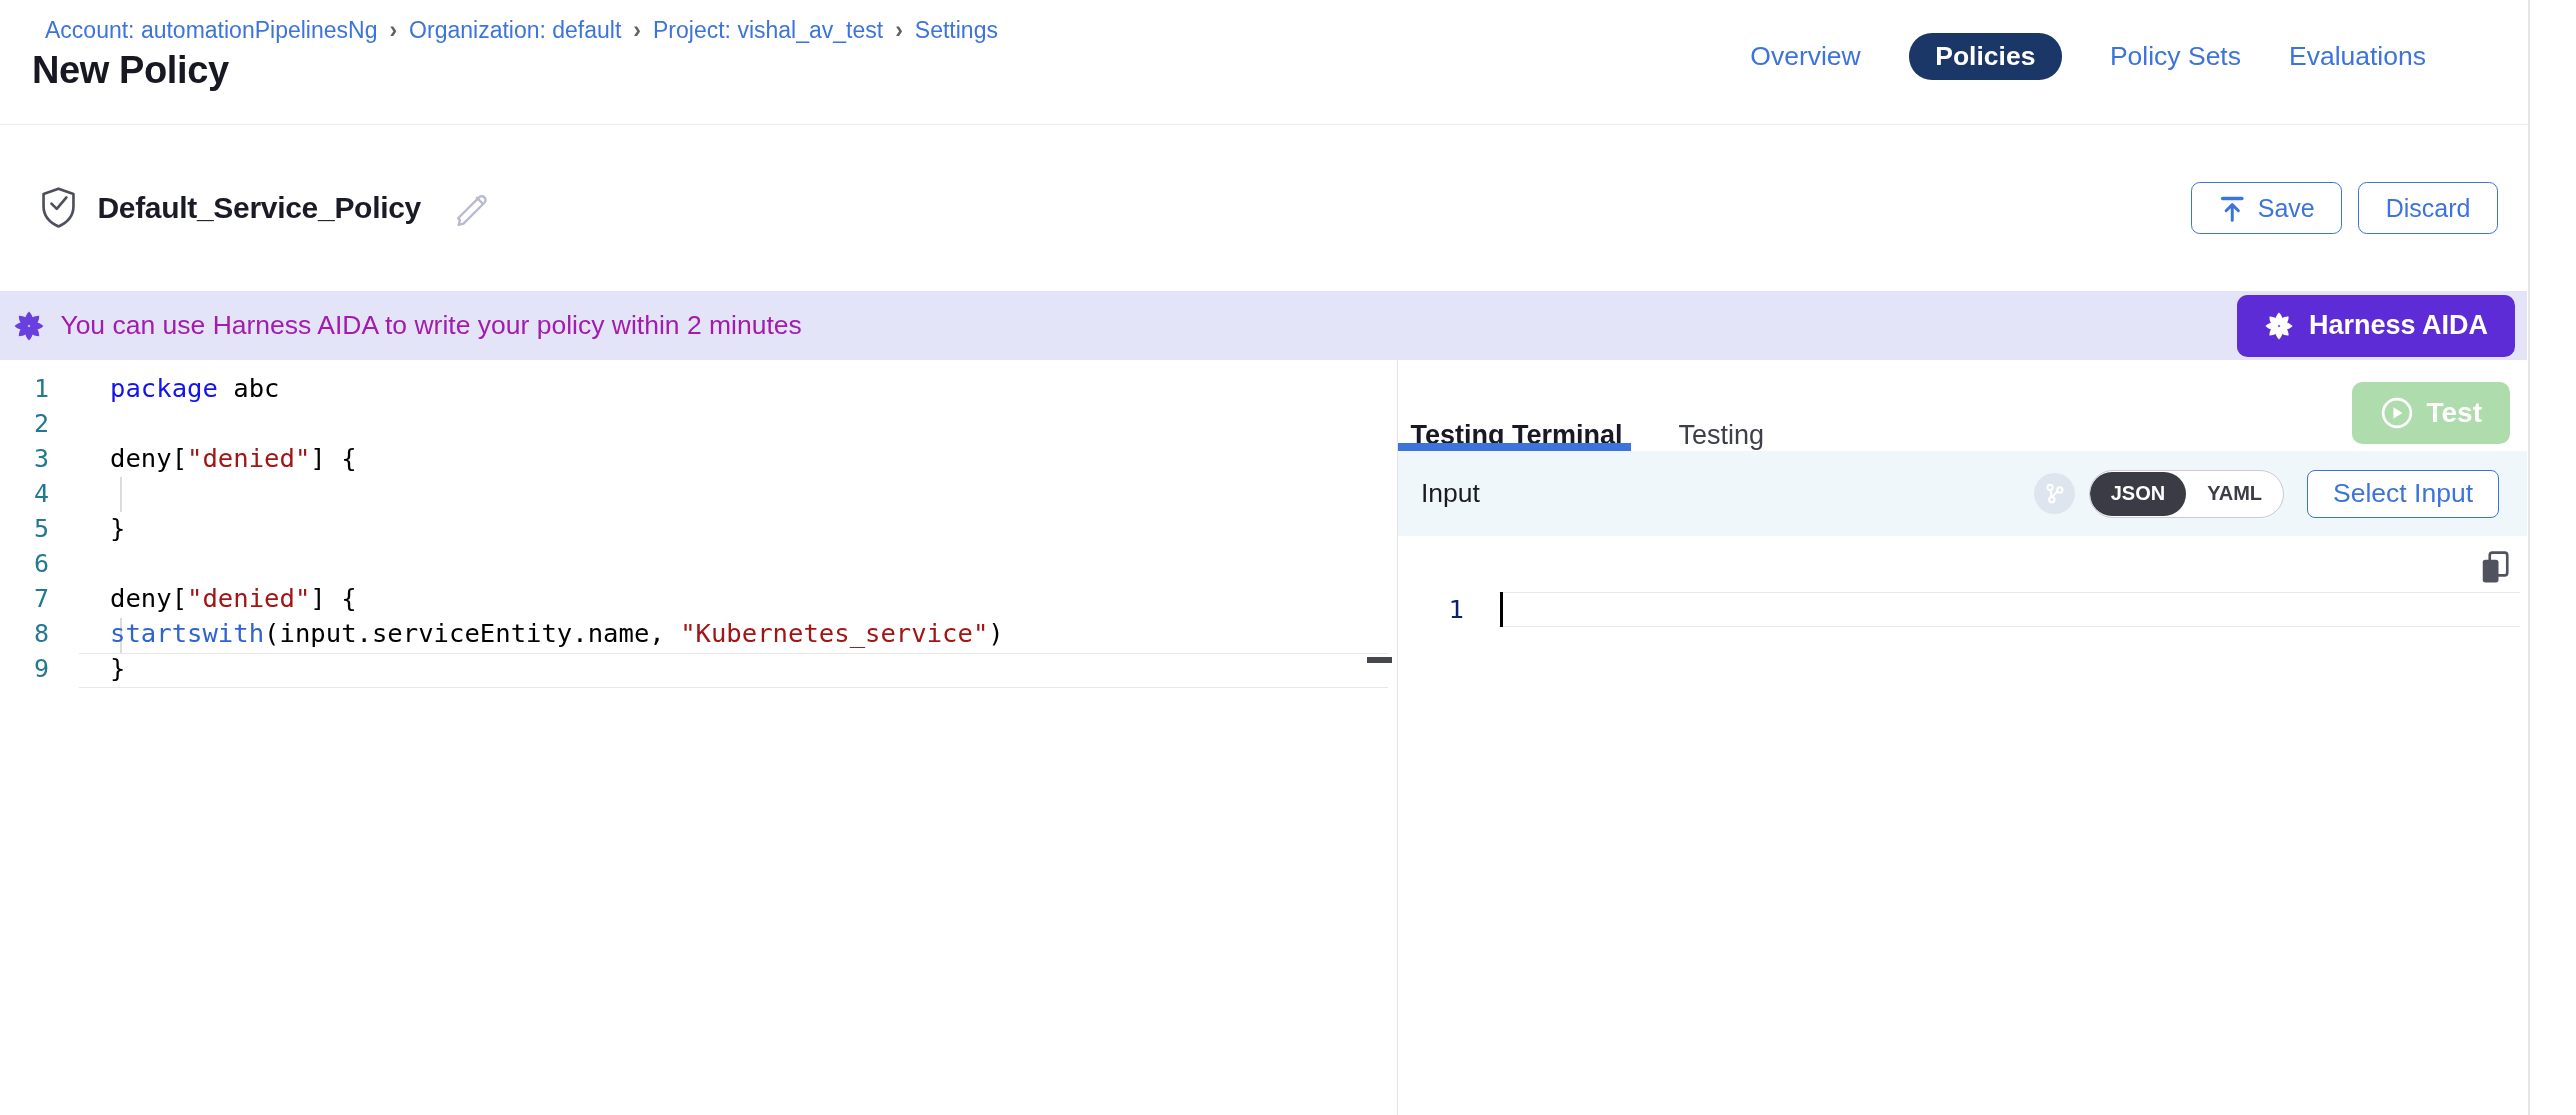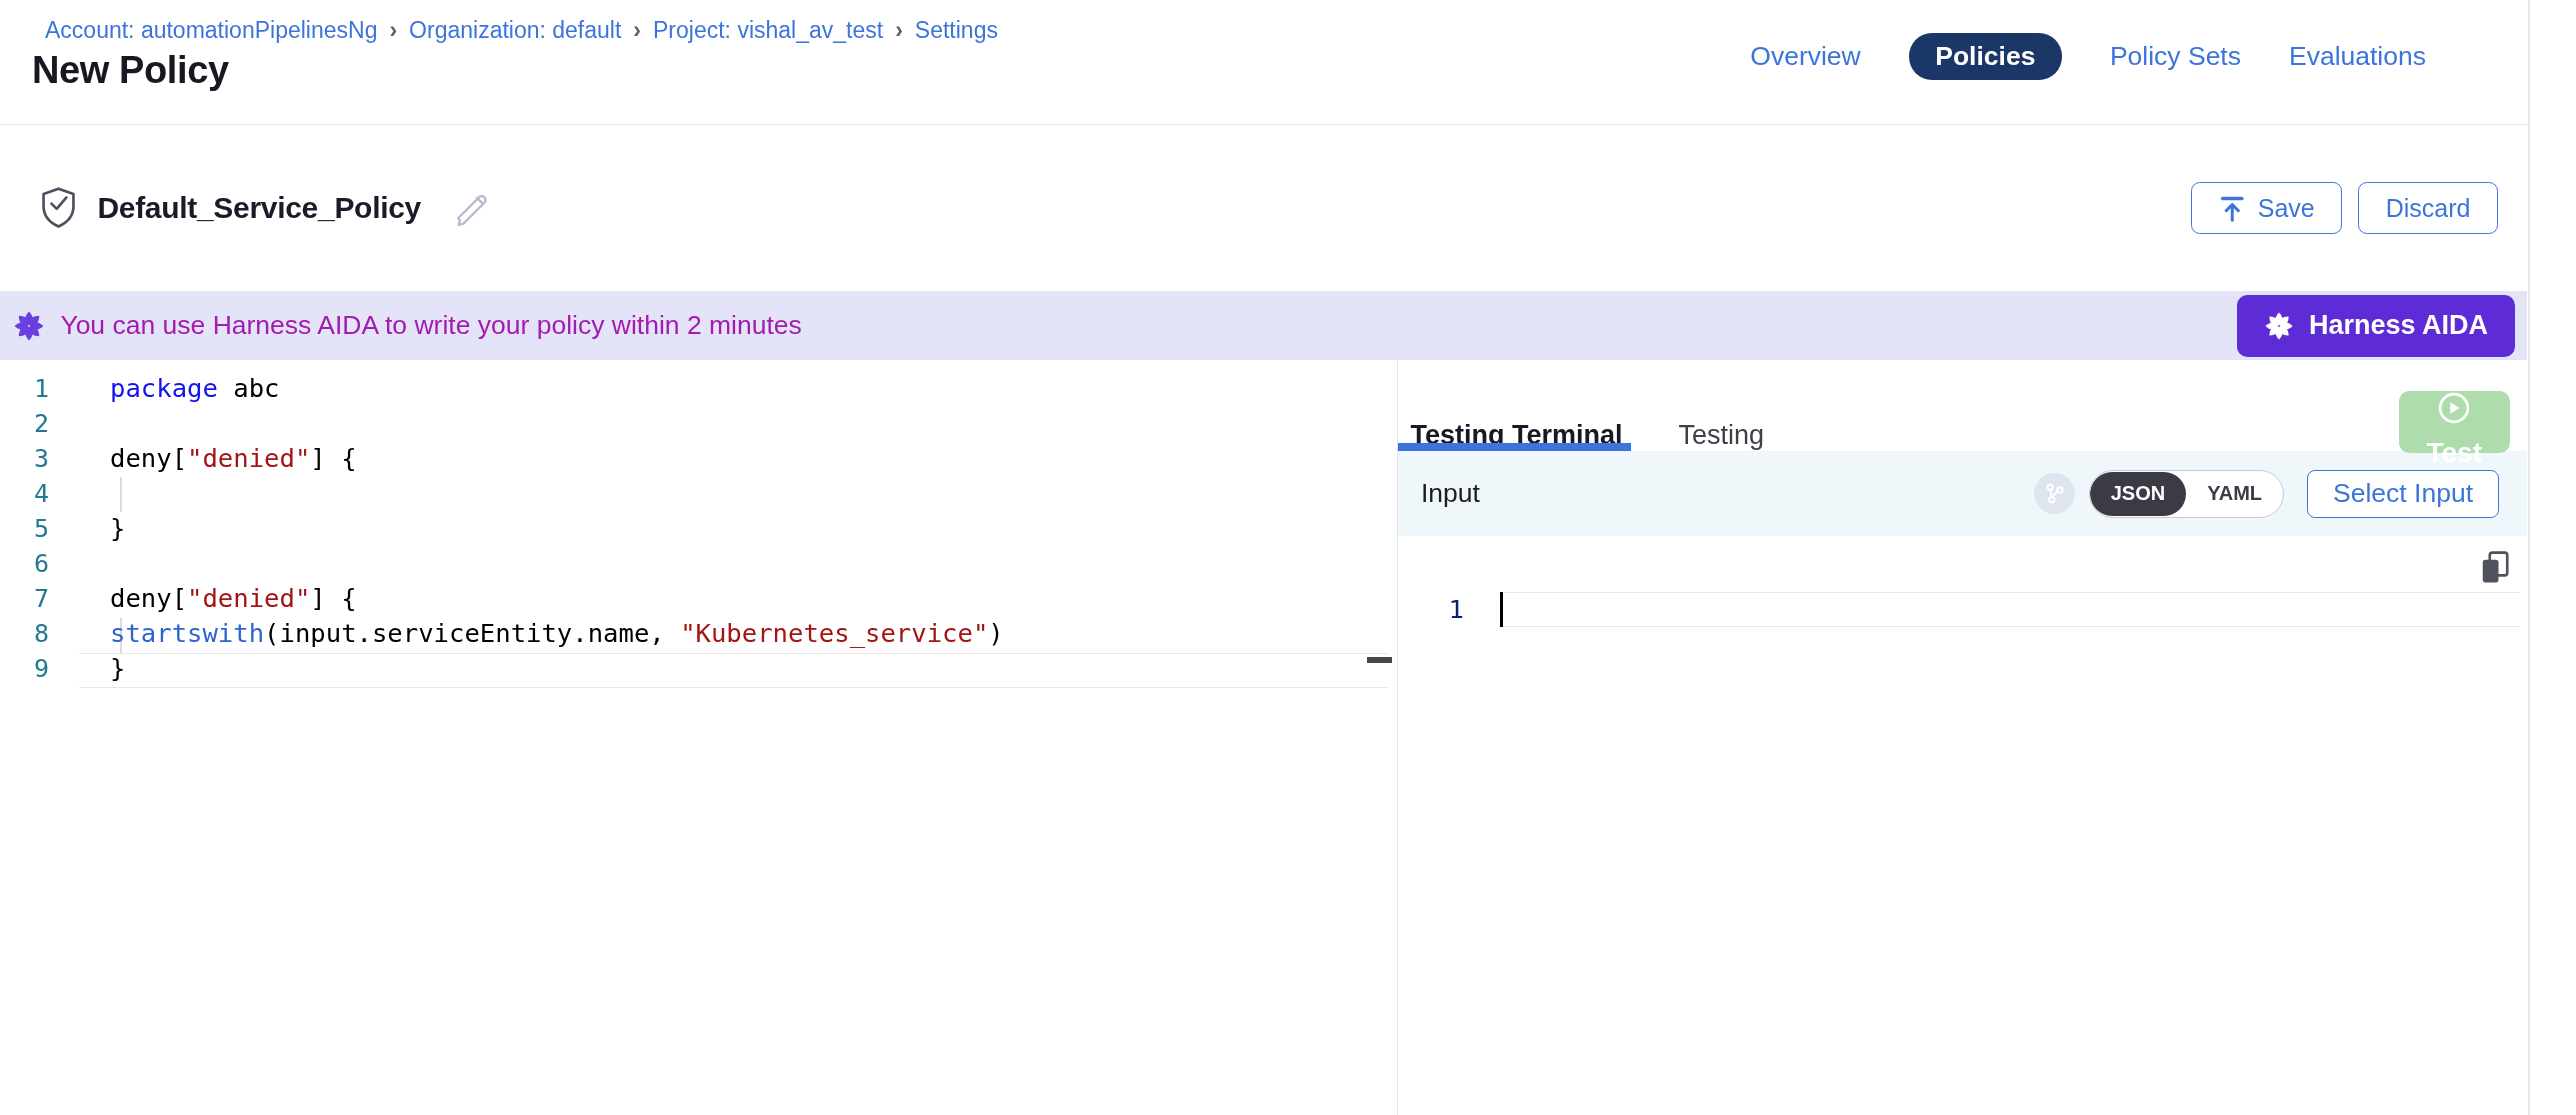--- a/index.html
+++ b/index.html
@@ -58,23 +58,23 @@
   .cur-line-left { position:absolute; left:79px; right:8.8px; top:293px; height:35px; border-top:1.8px solid #E8E8E8; border-bottom:1.8px solid #E8E8E8; }
   .ruler-marker { position:absolute; right:5.3px; top:297px; width:25px; height:6.2px; background:#47484D; }
 
   
   .right-pane { position:relative; flex:1; background:#fff; display:flex; flex-direction:column; }
   .term-tabs { position:relative; height:91px; display:flex; align-items:flex-end; padding-left:12.4px; gap:56px; }
   .term-tab-active { font-size:27px; font-weight:bold; color:#181826; cursor:pointer; }
   .term-tab { font-size:27px; color:#3E4049; cursor:pointer; }
   .term-underline { position:absolute; left:0; bottom:0; width:233px; height:8px; background:var(--accent,#3D74DB); }
   .test-btn {
-    position:absolute; right:17px; top:31px; height:62px; background:var(--test-green,#AEDCAC);
+    position:absolute; right:17px; top:22px; height:62px; background:var(--test-green,#AEDCAC);
     border:none; border-radius:10.6px; color:#fff; font-weight:bold; font-size:28px;
-    display:flex; align-items:center; gap:12.4px; padding:0 28px; font-family:"Liberation Sans",sans-serif; cursor:default;flex-direction:column;
+    display:flex; align-items:center; gap:12.4px; padding:0 28px; font-family:"Liberation Sans",sans-serif; cursor:default;
   }
   .input-row { height:85px; background:var(--input-row-bg,#EFF7FA); display:flex; align-items:center; padding:0 28px 0 23px; }
   .input-label { font-size:26.5px; color:#1B1B22; }
   .input-controls { margin-left:auto; display:flex; align-items:center; }
   .branch-circle { width:41px; height:41px; border-radius:50%; background:#DFE5EF; display:flex; align-items:center; justify-content:center; margin-right:14px; cursor:pointer; }
   .fmt-toggle { display:flex; align-items:center; background:#fff; border:1.8px solid #C9CAD4; border-radius:24px; height:48px; margin-right:23px; overflow:hidden; }
   .seg { font-size:20px; font-weight:bold; padding:0 21px; height:44px; display:flex; align-items:center; cursor:pointer; }
   .seg-active { background:var(--toggle-dark,#3A3B45); color:#fff; border-radius:22px; }
   .seg-idle { color:#3C3D47; }
   .select-input-btn {

